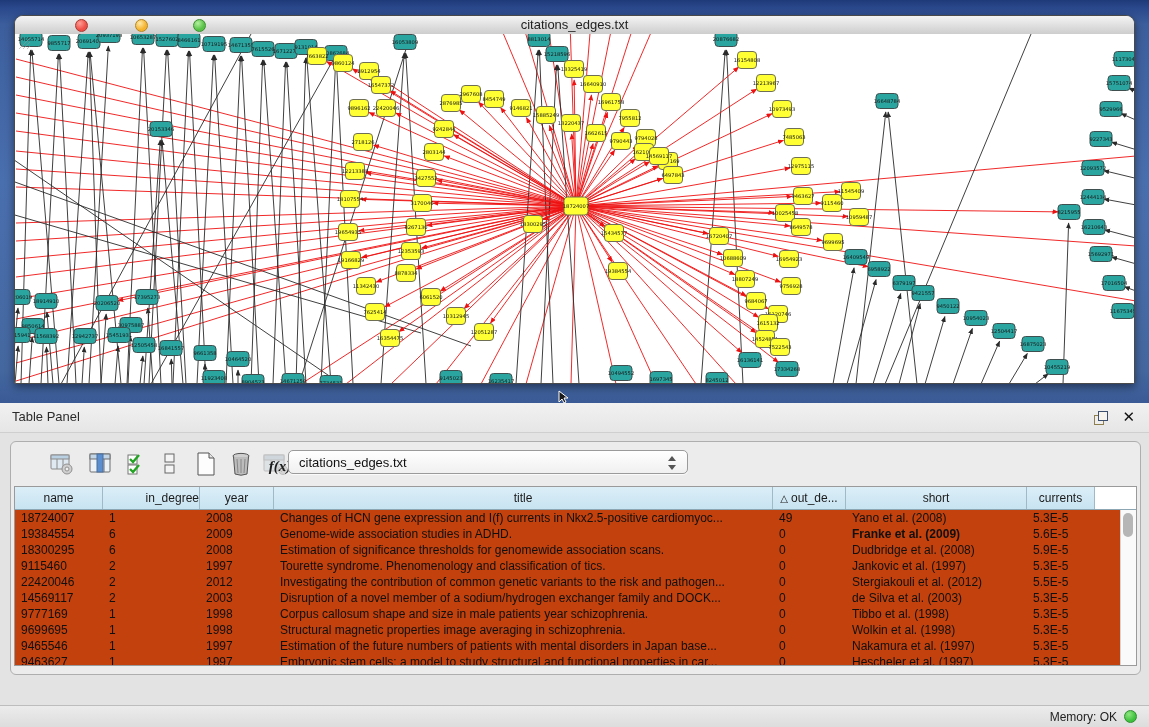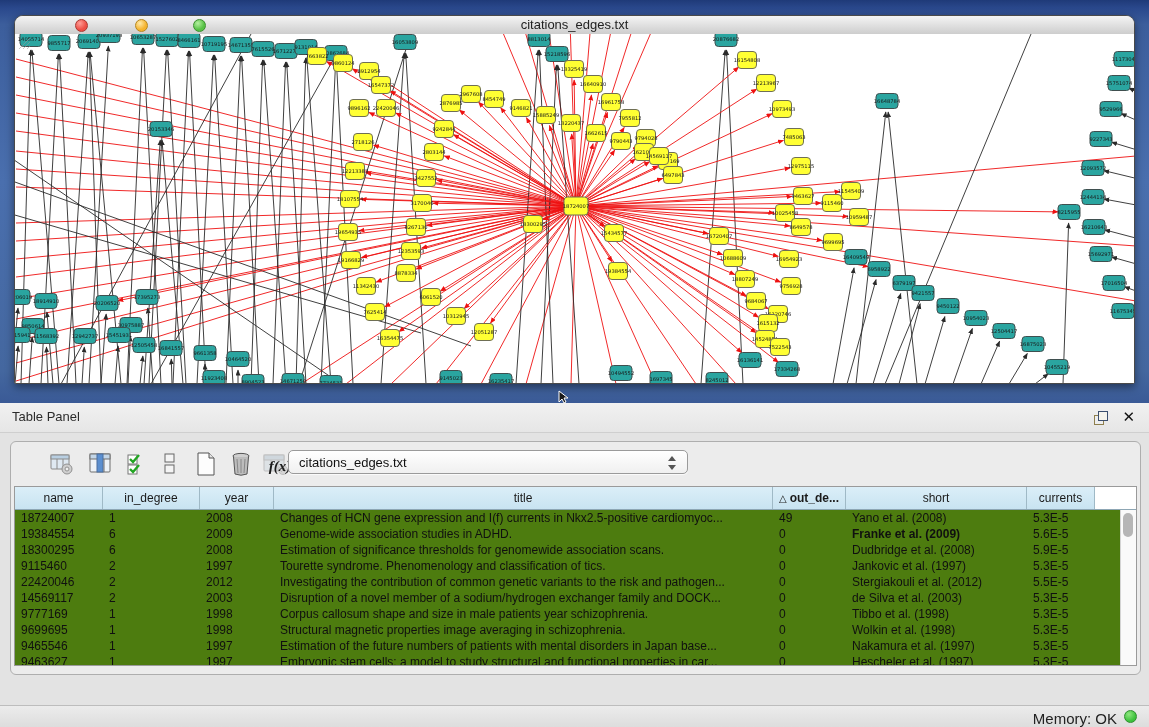--- a/index.html
+++ b/index.html
@@ -39,21 +39,21 @@
   .toolbar{position:absolute;left:0;top:0;width:100%;height:44px;}
   .tbtn{position:absolute;top:7px;width:30px;height:30px;display:flex;align-items:center;justify-content:center;}
   .fx{font-size:15px;font-style:italic;font-family:"Liberation Serif","DejaVu Serif",serif;color:#1a1a1a;font-weight:bold;}
   .combo{position:absolute;left:277px;top:8px;width:400px;height:24px;border:1px solid #9a9a9a;border-radius:5px;
     background:linear-gradient(#ffffff,#f0f0f0);box-shadow:0 1px 1px rgba(255,255,255,.8);box-sizing:border-box;}
   .combo-text{position:absolute;left:10px;top:4px;font-size:13px;color:#111;}
   .combo-arrows{position:absolute;right:10px;top:4px;width:9px;height:16px;}
   .combo-arrows .up{position:absolute;top:1px;left:0;width:0;height:0;border-left:4px solid transparent;border-right:4px solid transparent;border-bottom:5px solid #555;}
   .combo-arrows .dn{position:absolute;bottom:1px;left:0;width:0;height:0;border-left:4px solid transparent;border-right:4px solid transparent;border-top:5px solid #555;}
   
-  .tablebox{position:absolute;left:3px;top:44px;width:1123px;height:180px;background:#4d7c0f;
+  .tablebox{position:absolute;left:3px;top:44px;width:1123px;height:180px;background:#c2410c;
     border:1px solid #9a9a9a;box-sizing:border-box;overflow:hidden;}
   .thead{display:flex;height:22px;border-bottom:1px solid #8da6b4;}
   .th{flex:0 0 auto;height:22px;line-height:22px;text-align:center;font-size:12px;color:#1a1a1a;
     background:linear-gradient(#dbeef8,#c8e3f1);border-right:1px solid #9fb9c6;box-sizing:border-box;
     overflow:hidden;white-space:nowrap;}
   .th.filler{background:#fff;border-right:none;flex:1 1 auto;}
   .sort{font-size:10px;margin-right:3px;color:#222;}
   .trow{display:flex;height:16px;line-height:16px;}
   .td{flex:0 0 auto;font-size:12px;color:#101010;white-space:nowrap;overflow:hidden;box-sizing:border-box;padding-left:6px;}
   .vsb{position:absolute;right:0;top:23px;bottom:0;width:15px;background:#fafafa;border-left:1px solid #d4d4d4;}
@@ -61,21 +61,21 @@
   
   .tabs{position:absolute;left:428px;top:273px;height:22px;display:flex;border:1px solid #9e9e9e;border-radius:5px;
     overflow:hidden;background:#fdfdfd;box-shadow:0 1px 1px rgba(255,255,255,.7);}
   .tab{height:22px;line-height:22px;text-align:center;font-size:13px;color:#1b1b1b;background:#fdfdfd;
     border-right:1px solid #c2c2c2;padding:0 14px;box-sizing:border-box;}
   .tab:last-child{border-right:none;}
   .tab.active{background:linear-gradient(#7d7d7d,#6a6a6a);color:#efefef;}
   
   .statusbar{position:absolute;left:0;top:705px;width:1149px;height:22px;
     background:linear-gradient(#ececec,#dcdcdc);border-top:1px solid #bdbdbd;}
-  .mem-label{position:absolute;right:32px;top:4px;font-size:15px;color:#222;}
+  .mem-label{position:absolute;right:32px;top:4px;font-size:12px;color:#222;}
   .mem-dot{position:absolute;right:12px;top:4px;width:13px;height:13px;border-radius:50%;
     background:radial-gradient(circle at 35% 30%,#8fe77f,#3cc13c 65%);border:1px solid #2f8f2f;box-sizing:border-box;}
   
   .mini{display:block;}
 </style>
 </head>
 <body>
 
 <div class="desktop">
   <div class="net-window">
@@ -896,24 +896,24 @@
         <span class="combo-arrows">
             <span class="up"></span>
             <span class="dn"></span>
           </span>
       </div>
     </div>
 
     <div class="tablebox">
       <div class="thead" id="thead">
           <div class="th" style="width: 88px;"><span>name</span></div>
-          <div class="th" style="width: 97px;"><span>in_degree</span></div>
+          <div class="th" style="width: 97px; text-align: right;"><span>in_degree</span></div>
           <div class="th" style="width: 74px;"><span>year</span></div>
           <div class="th" style="width: 499px;"><span>title</span></div>
-          <div class="th" style="width: 73px; font-weight: bold;"><span class="sort">△</span><span>out_de...</span></div>
+          <div class="th" style="width: 73px;"><span class="sort">△</span><span>out_de...</span></div>
           <div class="th" style="width: 181px;"><span>short</span></div>
           <div class="th" style="width: 68px;"><span>currents</span></div>
           <div class="th filler"></div>
         </div>
       <div id="tbody">
           <div class="trow">
             <div class="td" style="width: 88px;">18724007</div>
             <div class="td" style="width: 97px;">1</div>
             <div class="td" style="width: 74px;">2008</div>
             <div class="td" style="width: 499px;">Changes of HCN gene expression and I(f) currents in Nkx2.5-positive cardiomyoc...</div>

